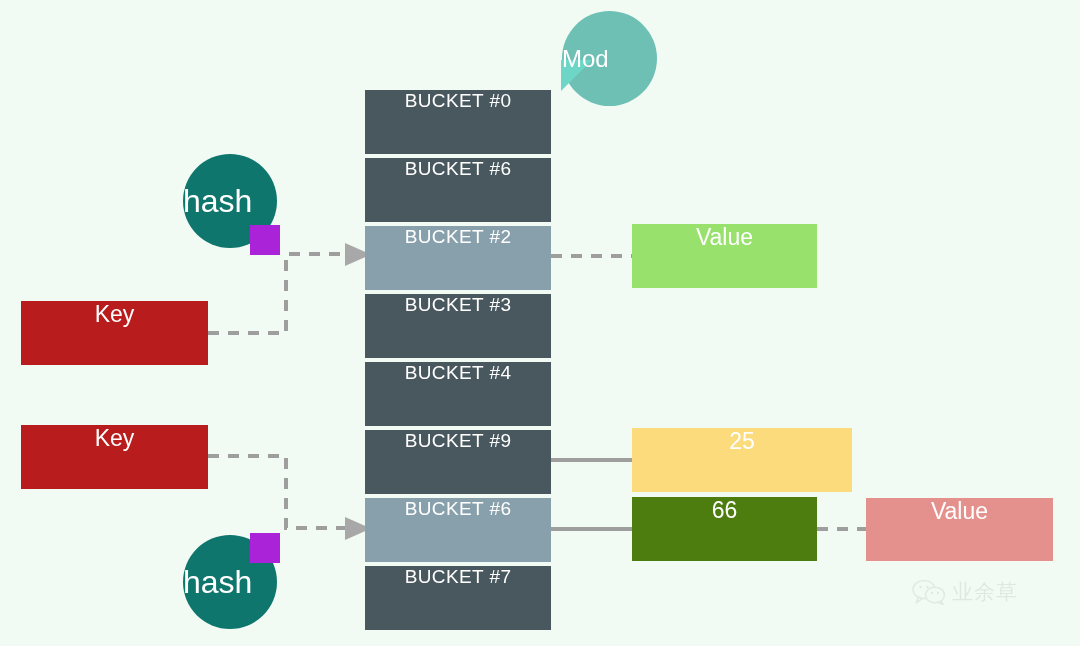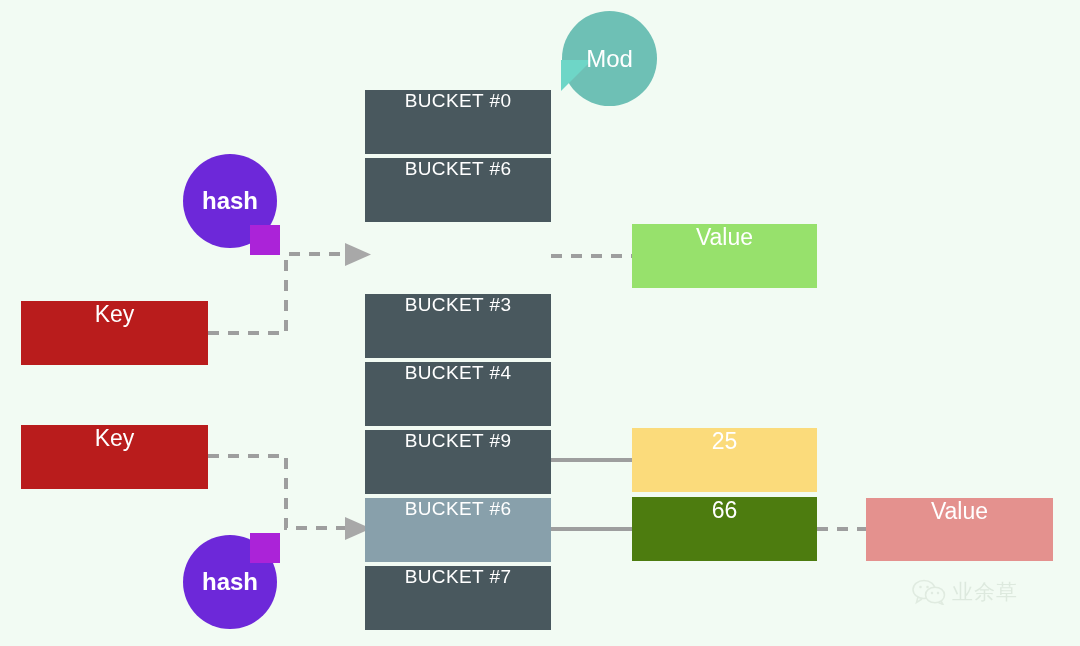--- a/index.html
+++ b/index.html
@@ -76,49 +76,48 @@
     left: 866px;
     top: 498px;
     width: 187px;
     height: 63px;
     background: #e4918e;
     font-size: 23px;
   }
   .box-num-yellow {
     left: 632px;
     top: 428px;
-    width: 185px;
+    width: 220px;
     height: 64px;
     background: #fbdb7b;
     font-size: 23px;
   }
   .box-num-blue {
     left: 632px;
     top: 497px;
     width: 185px;
     height: 64px;
     background: #4d7c0f;
     font-size: 23px;
   }
 
   
   .bubble {
     position: absolute;
     display: flex;
     align-items: center;
-    justify-content: center;
+    justify-content: flex-start;
     border-radius: 50%;
     color: #ffffff;
   }
   .bubble-hash {
     width: 94px;
     height: 94px;
-    background: #6d28d9;
-    font-size: 24px;
-    font-weight: bold;
+    background: #0f766e;
+    font-size: 32px;
   }
   .bubble-hash.h1 { left: 183px; top: 154px; }
   .bubble-hash.h2 { left: 183px; top: 535px; }
   .bubble-mod {
     left: 562px;
     top: 11px;
     width: 95px;
     height: 95px;
     background: #6ec0b5;
     font-size: 24px;
@@ -189,20 +188,23 @@
     <line x1="551" y1="529" x2="634" y2="529" stroke="#9e9e9e" stroke-width="4"></line>
 
     <line x1="817" y1="529" x2="868" y2="529" stroke="#9e9e9e" stroke-width="4" stroke-dasharray="11 9"></line>
   </svg>
 
   <div class="bucket dark" style="top:90px">
     <span>BUCKET #0</span>
   </div>
   <div class="bucket dark" style="top:158px">
     <span>BUCKET #6</span>
+  </div>
+  <div class="bucket light" style="top:226px">
+    <span>BUCKET #2</span>
   </div>
   <div class="bucket dark" style="top:294px">
     <span>BUCKET #3</span>
   </div>
   <div class="bucket dark" style="top:362px">
     <span>BUCKET #4</span>
   </div>
   <div class="bucket dark" style="top:430px">
     <span>BUCKET #9</span>
   </div>

